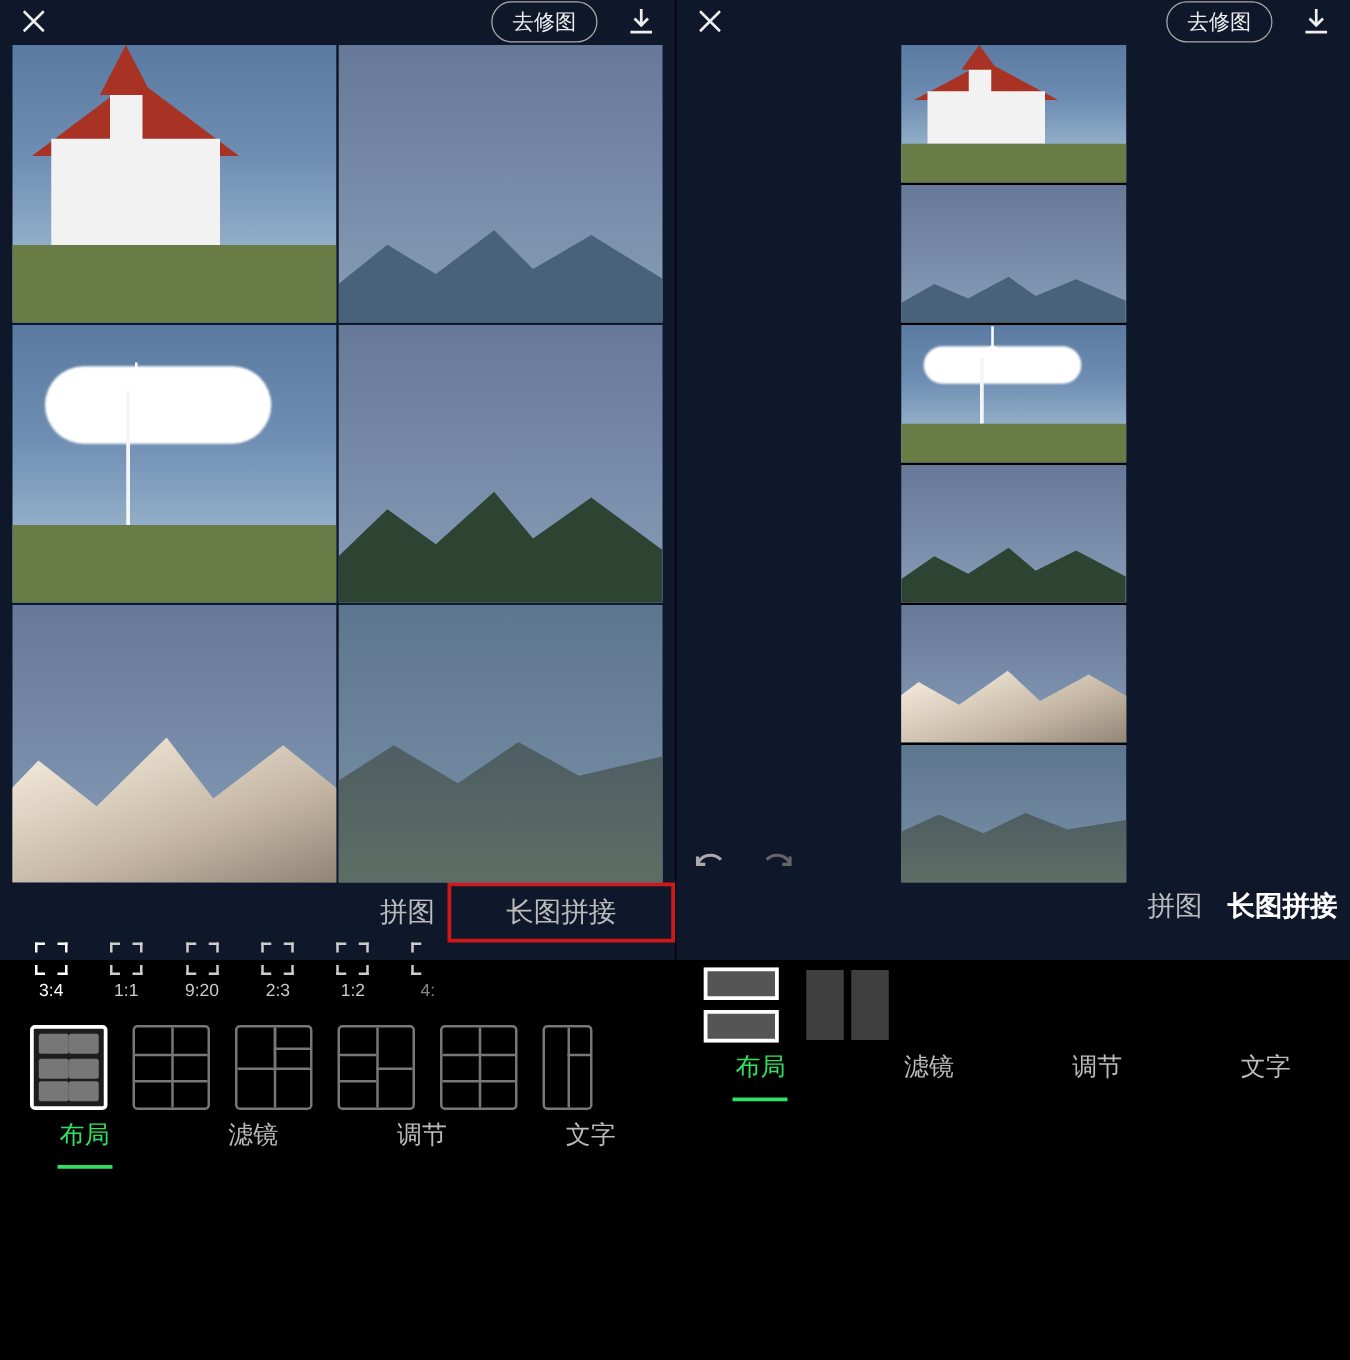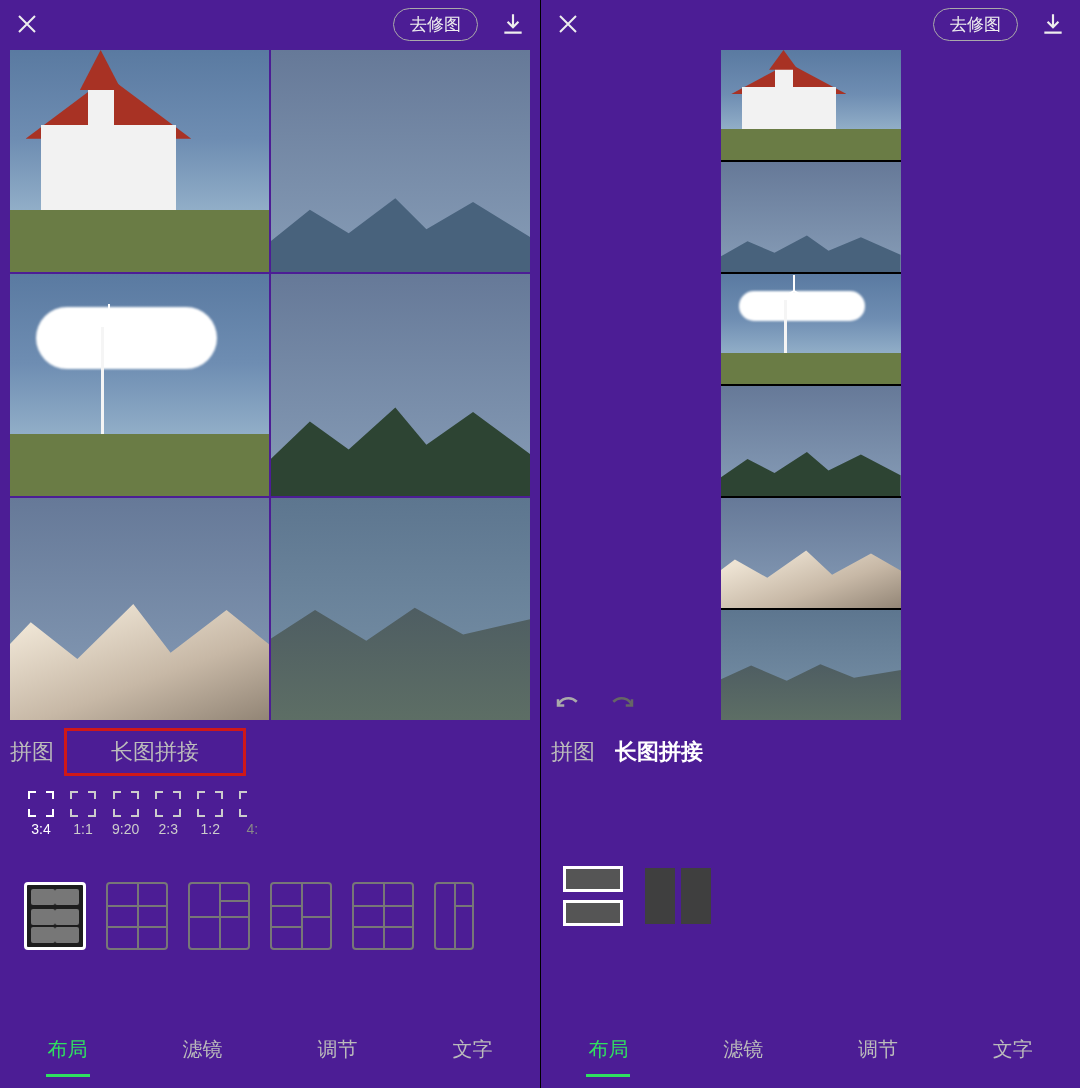--- a/index.html
+++ b/index.html
@@ -5,21 +5,21 @@
   * { box-sizing: border-box; }
   html, body { margin:0; padding:0; }
   body {
     width:1080px; height:1088px;
     background:#000;
     font-family: -apple-system, "PingFang SC", "Microsoft YaHei", sans-serif;
     color:#eee;
     display:flex;
     overflow:hidden;
   }
-  .screen { width:540px; height:1088px; display:flex; flex-direction:column; background:#4c1d95; position:relative; }
+  .screen { width:540px; height:768px; display:flex; flex-direction:column; background:#0f172a; position:relative; }
   .screen + .screen { border-left:1px solid #000; }
 
   
   .topbar { height:48px; display:flex; align-items:center; justify-content:space-between; padding:0 10px; }
   .top-left { display:flex; align-items:center; }
   .top-right { display:flex; align-items:center; gap:18px; }
   .icon-btn { width:34px; height:34px; display:flex; align-items:center; justify-content:center; color:#eee; }
   .pill-btn { border:1px solid #aaa; border-radius:18px; padding:4px 16px; font-size:17px; color:#eee; }
 
   
@@ -56,27 +56,27 @@
     background:#fff; border-radius:60px; filter:blur(1px); }
   .ridge { background: linear-gradient(#5d768f,#7a93a9); }
   .ridge::after { content:""; position:absolute; bottom:0; left:-5%; right:-5%; height:55%;
     background: linear-gradient(#4d5c62,#5d6e65);
     clip-path: polygon(0 40%, 20% 10%, 38% 35%, 55% 8%, 72% 30%, 100% 15%, 100% 100%, 0 100%); }
 
   
   .ur { position:absolute; bottom:0; left:10px; display:flex; gap:20px; color:#aaa; }
 
   
-  .tabs { height:64px; display:flex; align-items:center; justify-content:flex-start; }
+  .tabs { height:64px; display:flex; align-items:center; justify-content:flex-end; }
   .tab { font-size:22px; color:#bbb; padding:4px 10px; }
   .tab.active { color:#fff; }
   .highlight-box { border:3px solid #d01818; padding:6px 44px; }
 
   
-  .ratios { height:60px; display:flex; align-items:center; gap:16px; padding-left:28px; }
+  .ratios { height:60px; display:flex; align-items:center; gap:34px; padding-left:28px; }
   .ratio { display:flex; flex-direction:column; align-items:center; gap:4px; color:#ccc; font-size:14px; }
   .ratio .frame { position:relative; width:26px; height:26px; }
   .ratio .frame i { position:absolute; width:8px; height:8px; border:2px solid #ccc; }
   .ratio .frame i.tl { top:0; left:0; border-right:none; border-bottom:none; }
   .ratio .frame i.tr { top:0; right:0; border-left:none; border-bottom:none; }
   .ratio .frame i.bl { bottom:0; left:0; border-right:none; border-top:none; }
   .ratio .frame i.br { bottom:0; right:0; border-left:none; border-top:none; }
   .ratio.sel .frame i { border-color:#fff; }
   .ratio.sel { color:#fff; }
   .ratio.cut { color:#888; }

